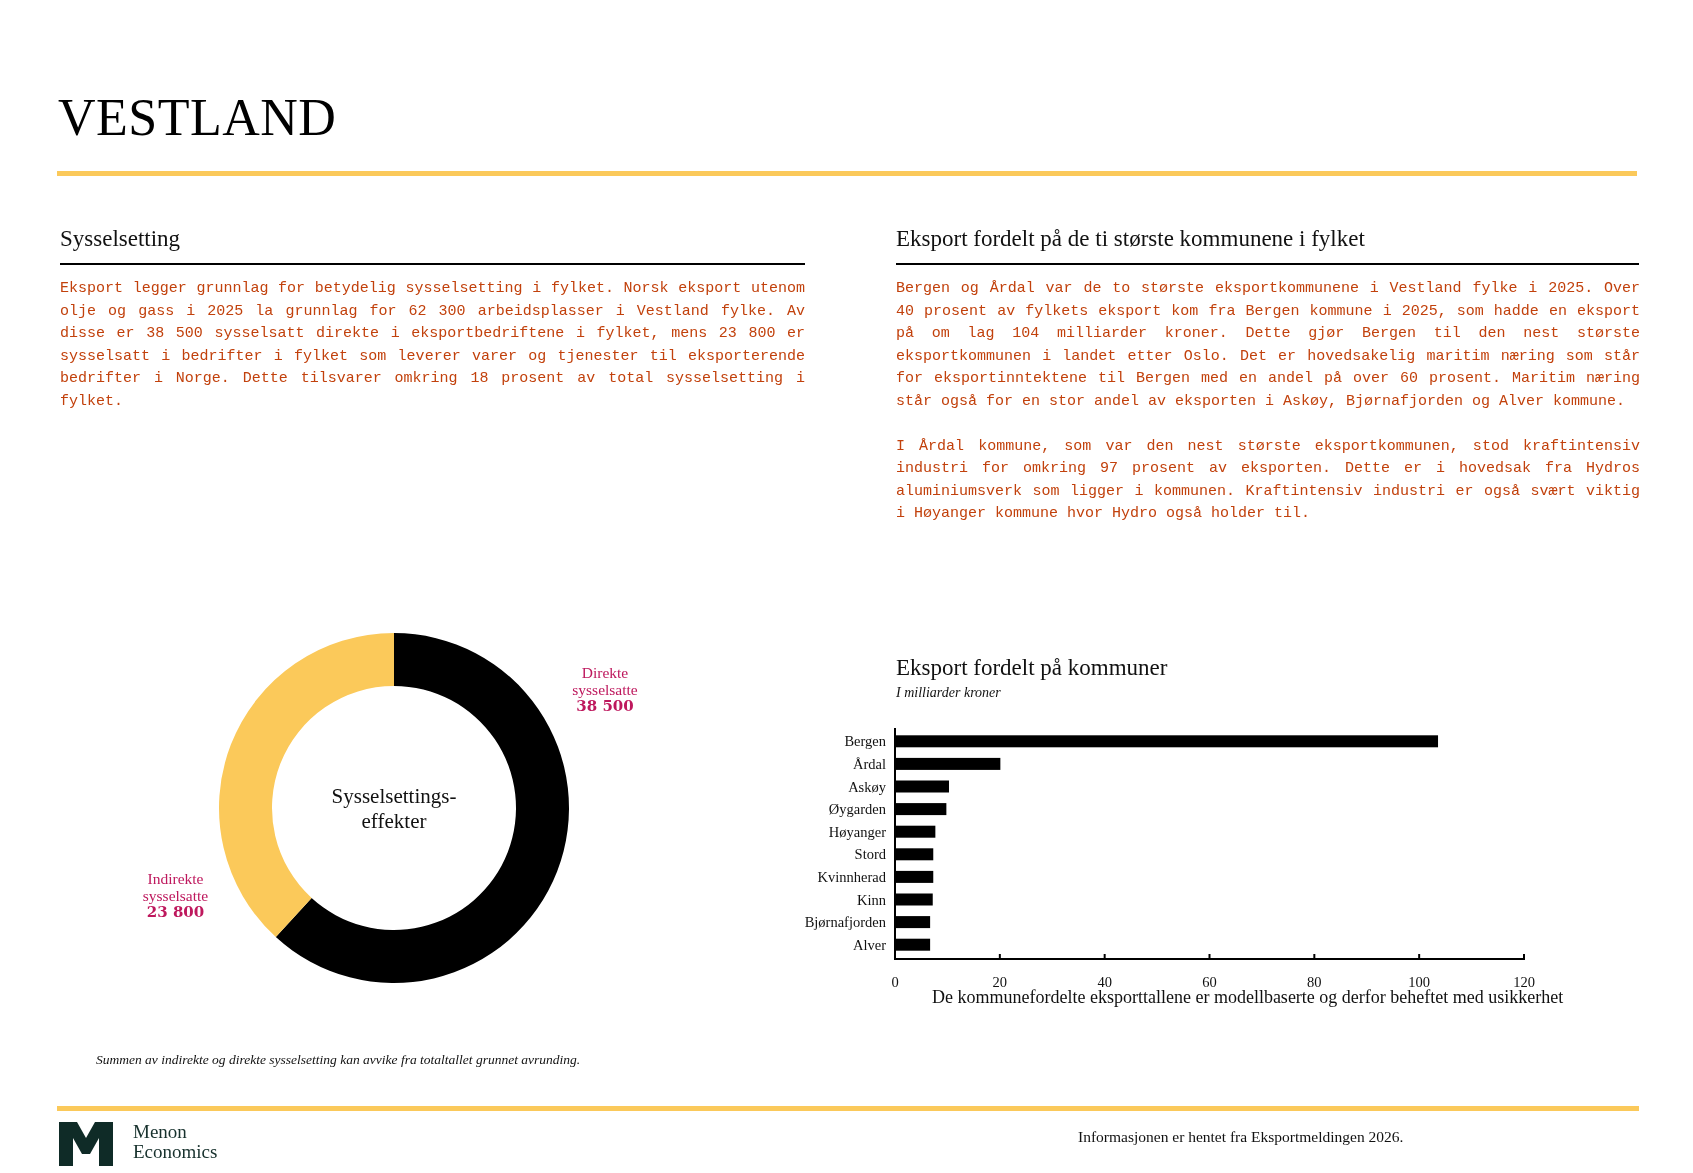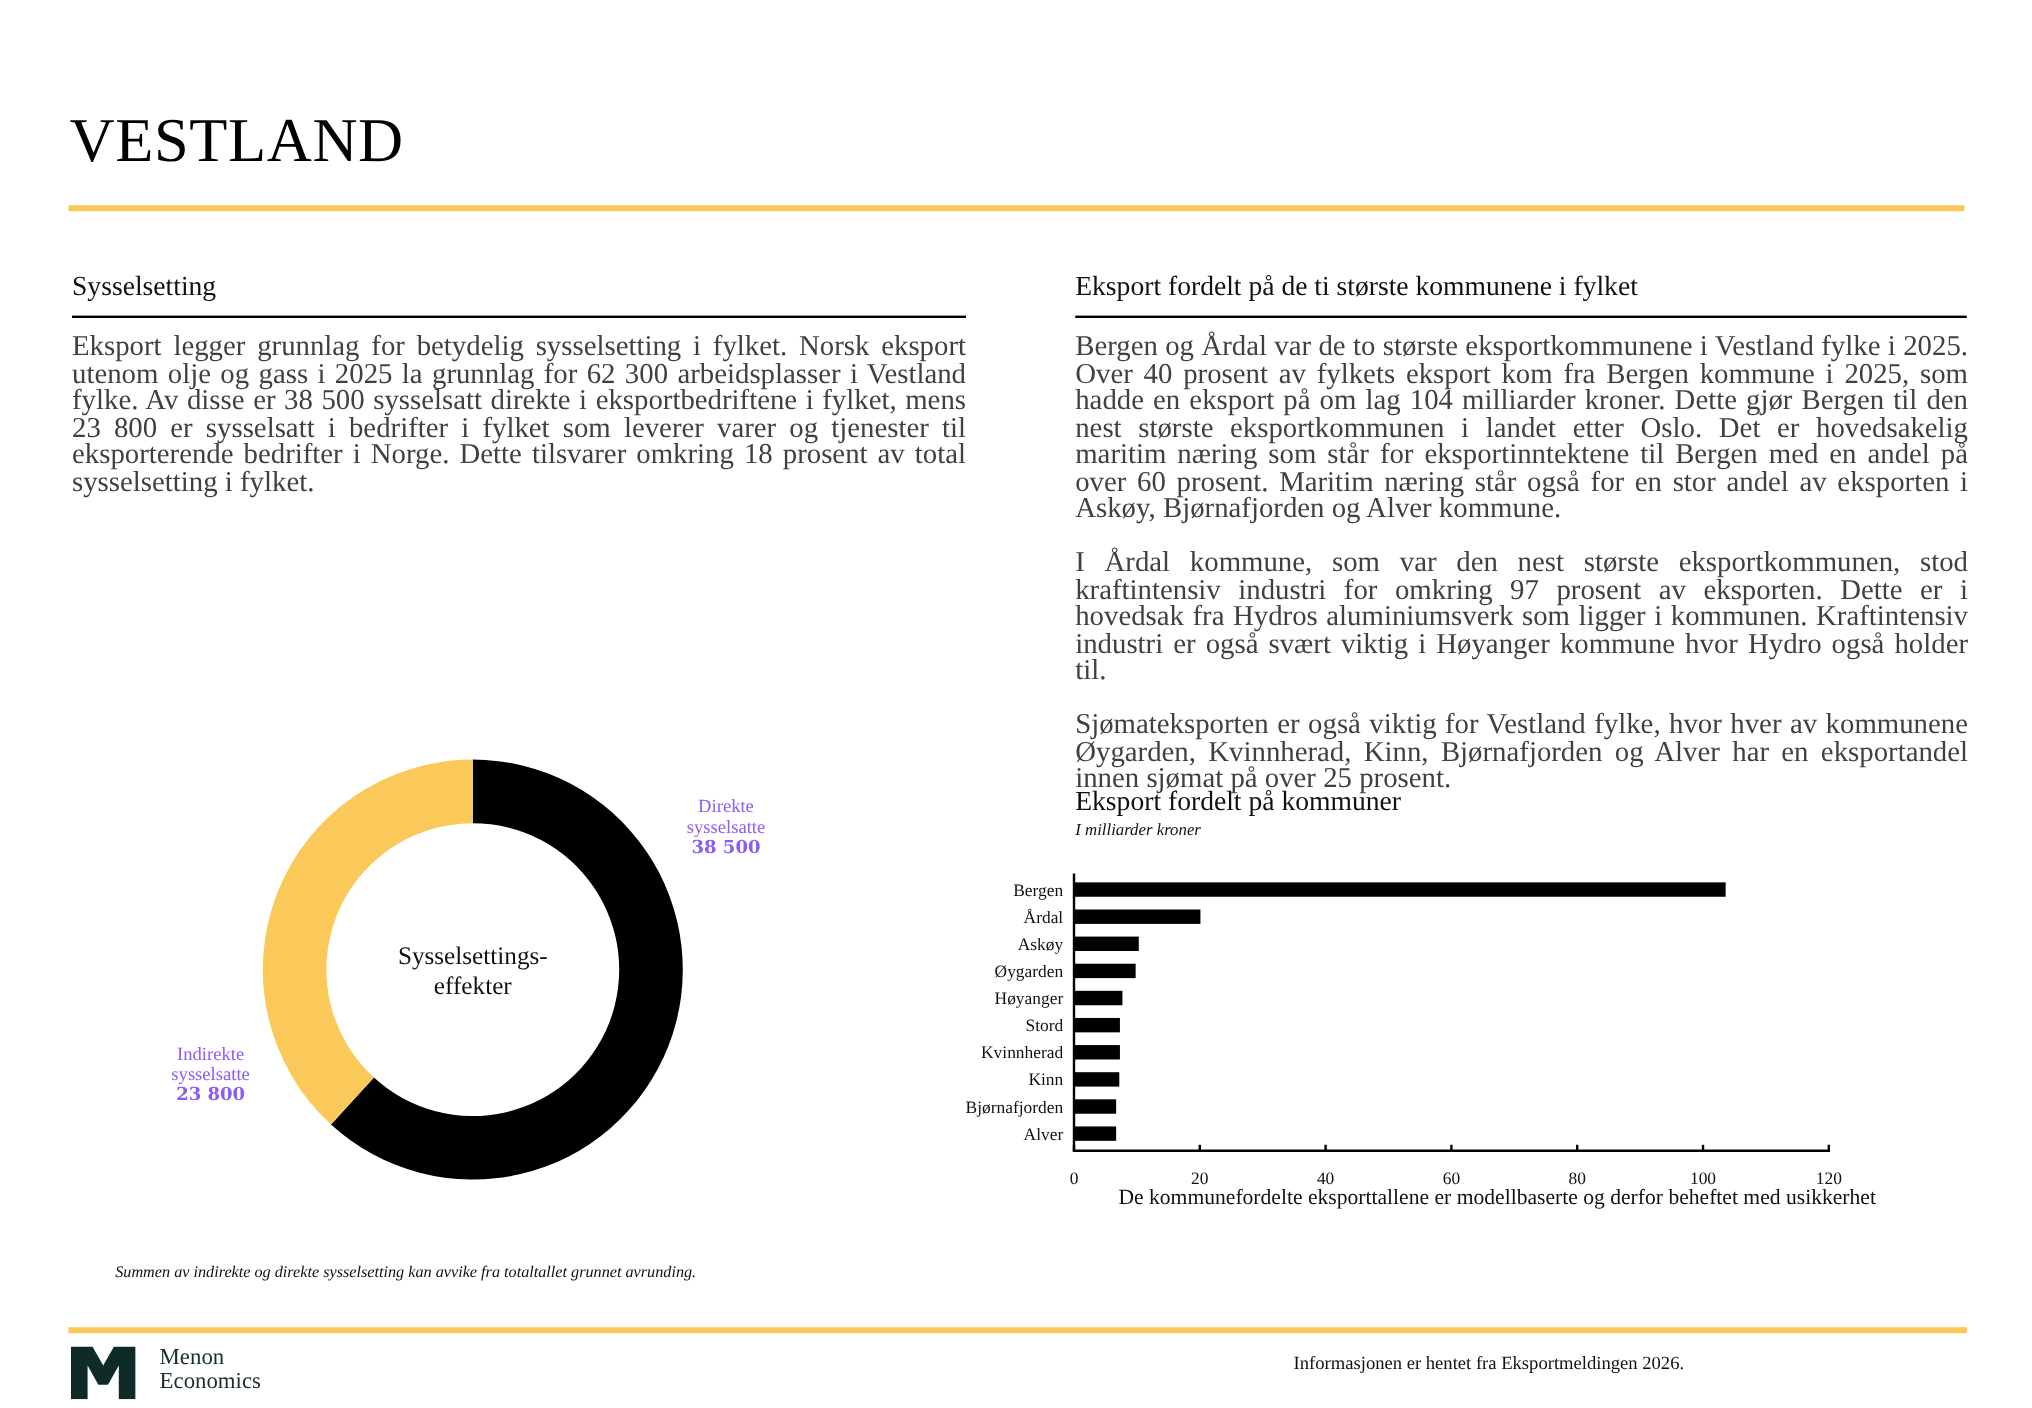--- a/index.html
+++ b/index.html
@@ -5,30 +5,30 @@
   html, body { margin:0; padding:0; background:#ffffff; }
   body { width:1693px; height:1173px; position:relative; overflow:hidden;
          font-family:"DejaVu Serif","Liberation Serif",serif; color:#111; }
   .abs { position:absolute; }
   #page-title { left:58px; top:88px; font-family:"Liberation Serif",serif; font-size:52px; letter-spacing:0.5px; color:#000; }
   .gold-rule { background:#fbc95a; height:5px; }
   #top-rule { left:57px; top:171px; width:1580px; }
   #bottom-rule { left:57px; top:1106px; width:1582px; }
   .sec-title { font-family:"Liberation Serif",serif; font-size:23px; color:#111; }
   .black-rule { background:#000; height:2px; }
-  .body-text { font-family:Liberation Serif, serif; font-size:24px; line-height:22.5px; text-align:justify; color:#404040; }
+  .body-text { font-family:Liberation Mono, monospace; font-size:15px; line-height:22.5px; text-align:justify; color:#c2410c; }
   .body-text p { margin:0 0 22.5px 0; }
   #left-title { left:60px; top:226px; }
   #left-rule { left:60px; top:263px; width:745px; }
   #left-text { left:60px; top:278px; width:745px; }
   #right-title { left:896px; top:226px; }
   #right-rule { left:896px; top:263px; width:743px; }
   #right-text { left:896px; top:278px; width:744px; }
   #donut { left:0; top:0; }
-  .donut-label { font-family:"Liberation Serif",serif; font-size:15.5px; line-height:16.5px; text-align:center; color:#8b5cf6; }
+  .donut-label { font-family:"Liberation Serif",serif; font-size:15.5px; line-height:16.5px; text-align:center; color:#be185d; }
   .donut-label b { font-family:"DejaVu Serif",serif; font-size:15px; font-weight:bold; }
   #donut-center { left:294px; top:784px; width:200px; text-align:center; font-family:"Liberation Serif",serif; font-size:21px; line-height:25px; }
   #lbl-direct { left:545px; top:665px; width:120px; }
   #lbl-indirect { left:118px; top:871px; width:115px; }
   #donut-note { left:96px; top:1052px; font-family:"Liberation Serif",serif; font-style:italic; font-size:13.5px; }
   #chart-title { left:896px; top:655px; font-family:"Liberation Serif",serif; font-size:23px; }
   #chart-subtitle { left:896px; top:685px; font-family:"Liberation Serif",serif; font-style:italic; font-size:14px; }
   #chart-note { left:896px; top:987px; font-family:"Liberation Serif",serif; font-size:18px;margin-left:36px; }
   #barchart { left:0; top:0; }
   #barchart text { font-family:"Liberation Serif",serif; font-size:14.5px; fill:#111; }
@@ -66,21 +66,20 @@
   <div>sysselsatte</div>
   <div><b>23 800</b></div>
 </div>
 <div id="donut-note" class="abs">Summen av indirekte og direkte sysselsetting kan avvike fra totaltallet grunnet avrunding.</div>
 
 <div id="right-title" class="abs sec-title">Eksport fordelt på de ti største kommunene i fylket</div>
 <div id="right-rule" class="abs black-rule"></div>
 <div id="right-text" class="abs body-text">
   <p>Bergen og Årdal var de to største eksportkommunene i Vestland fylke i 2025. Over 40 prosent av fylkets eksport kom fra Bergen kommune i 2025, som hadde en eksport på om lag 104 milliarder kroner. Dette gjør Bergen til den nest største eksportkommunen i landet etter Oslo. Det er hovedsakelig maritim næring som står for eksportinntektene til Bergen med en andel på over 60 prosent. Maritim næring står også for en stor andel av eksporten i Askøy, Bjørnafjorden og Alver kommune.</p>
   <p>I Årdal kommune, som var den nest største eksportkommunen, stod kraftintensiv industri for omkring 97 prosent av eksporten. Dette er i hovedsak fra Hydros aluminiumsverk som ligger i kommunen. Kraftintensiv industri er også svært viktig i Høyanger kommune hvor Hydro også holder til.</p>
-  <p>Sjømateksporten er også viktig for Vestland fylke, hvor hver av kommunene Øygarden, Kvinnherad, Kinn, Bjørnafjorden og Alver har en eksportandel innen sjømat på over 25 prosent.</p>
 </div>
 
 <div id="chart-title" class="abs">Eksport fordelt på kommuner</div>
 <div id="chart-subtitle" class="abs">I milliarder kroner</div>
 <svg id="barchart" class="abs" width="1693" height="1000">
   <g id="bars">
       <rect x="895" y="735.3" width="543.0366666666666" height="12" fill="#000000"></rect>
       <rect x="895" y="757.9" width="105.35749999999996" height="12" fill="#000000"></rect>
       <rect x="895" y="780.5" width="53.98916666666673" height="12" fill="#000000"></rect>
       <rect x="895" y="803.0999999999999" width="51.36833333333334" height="12" fill="#000000"></rect>

